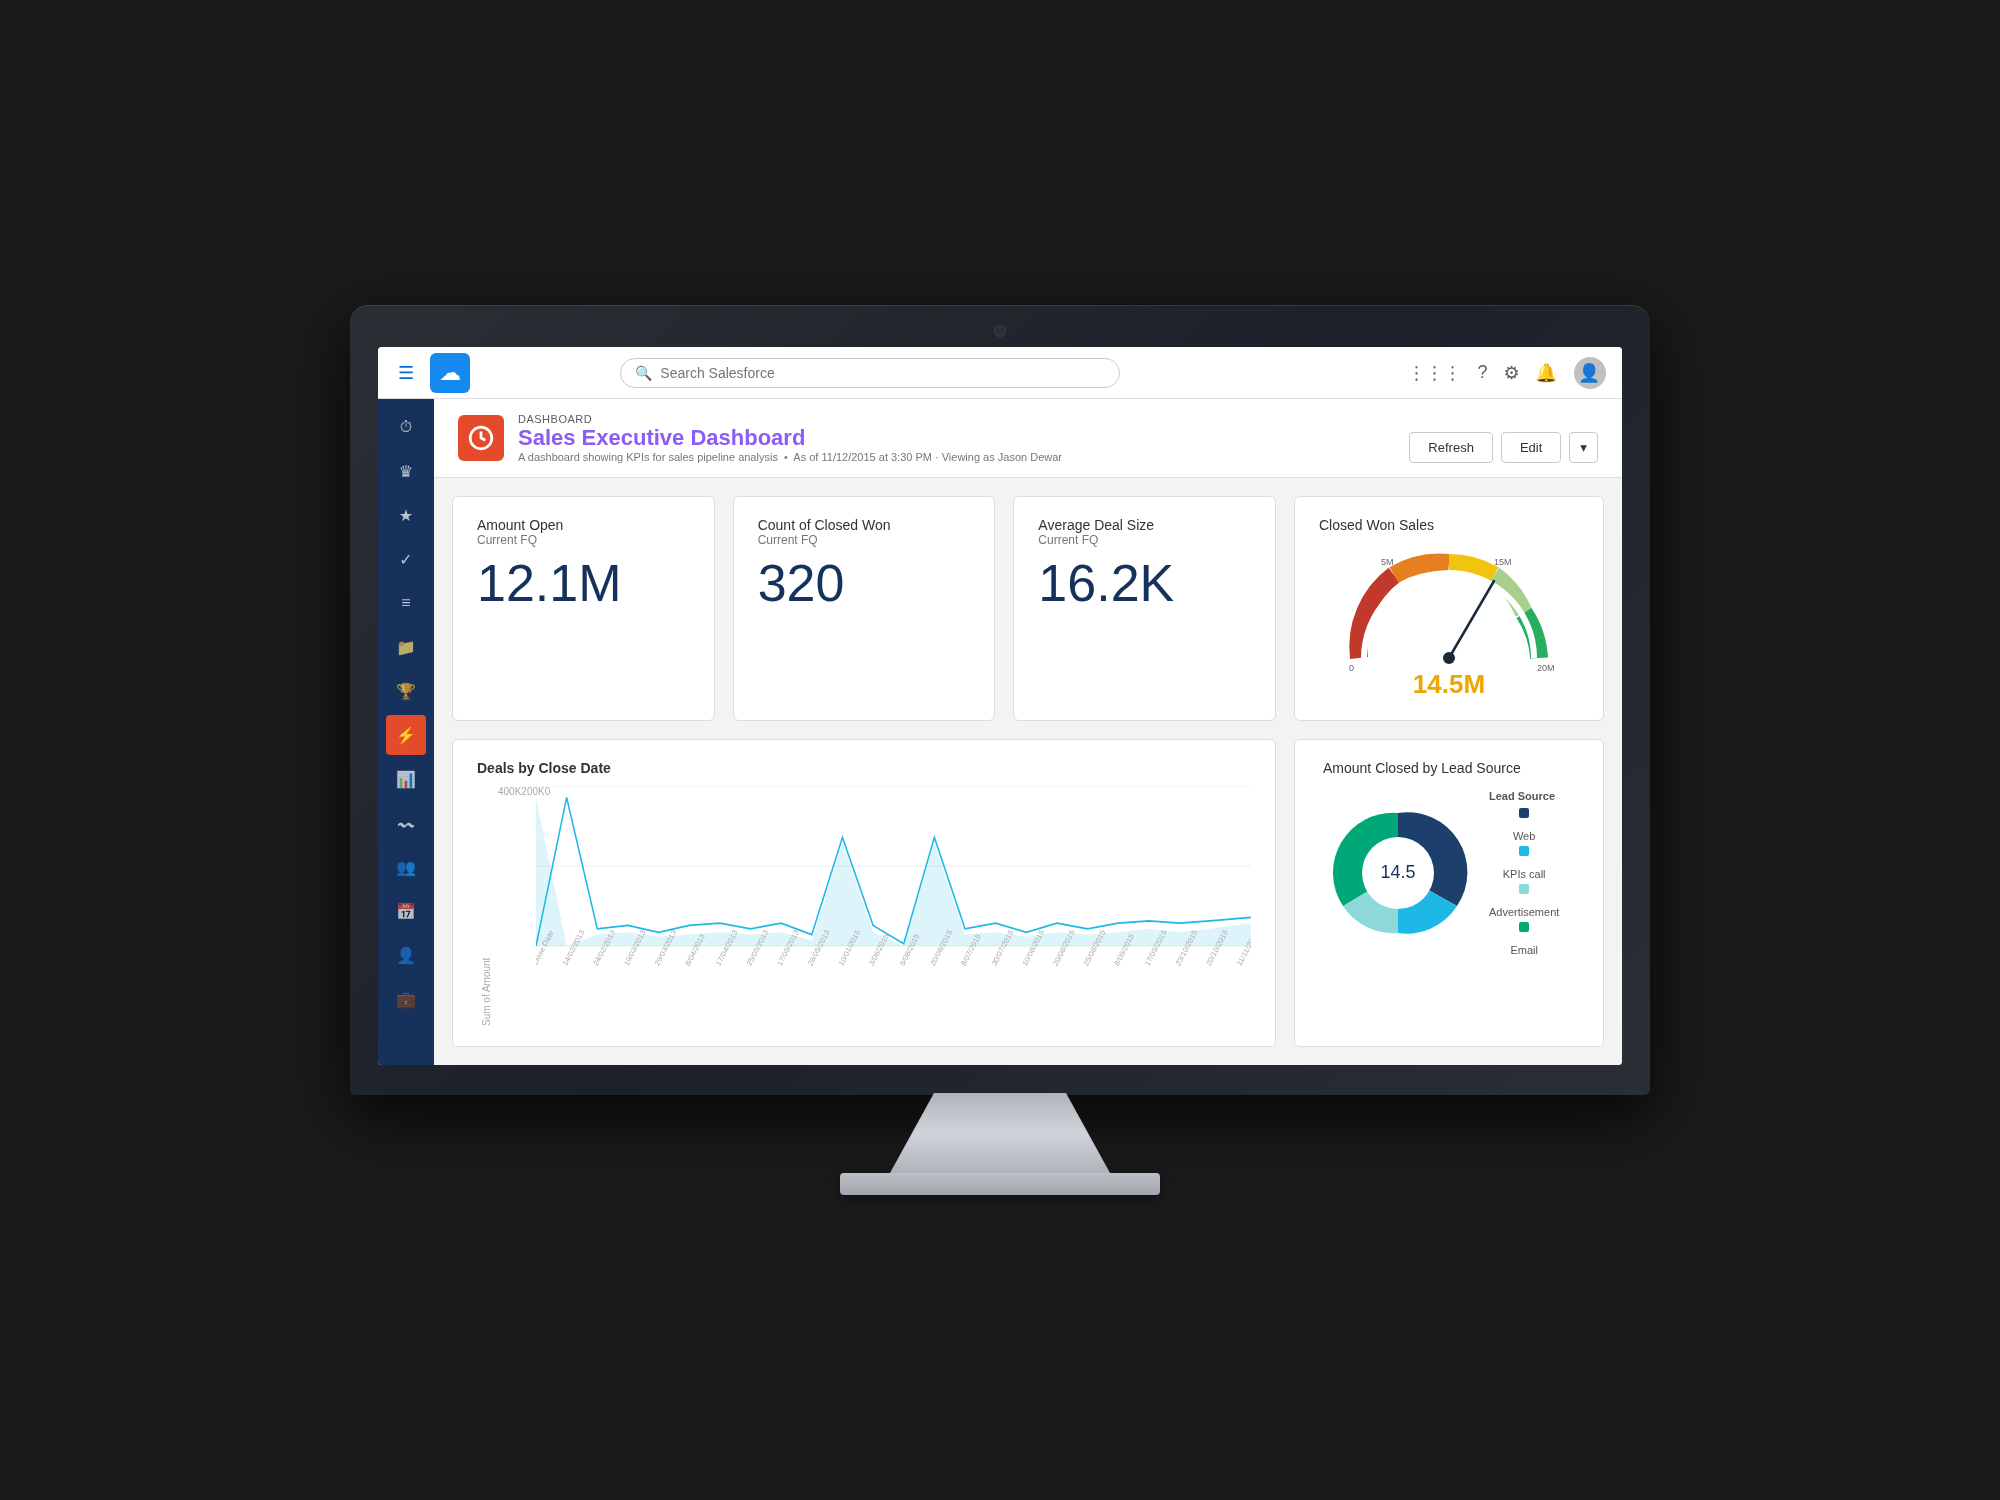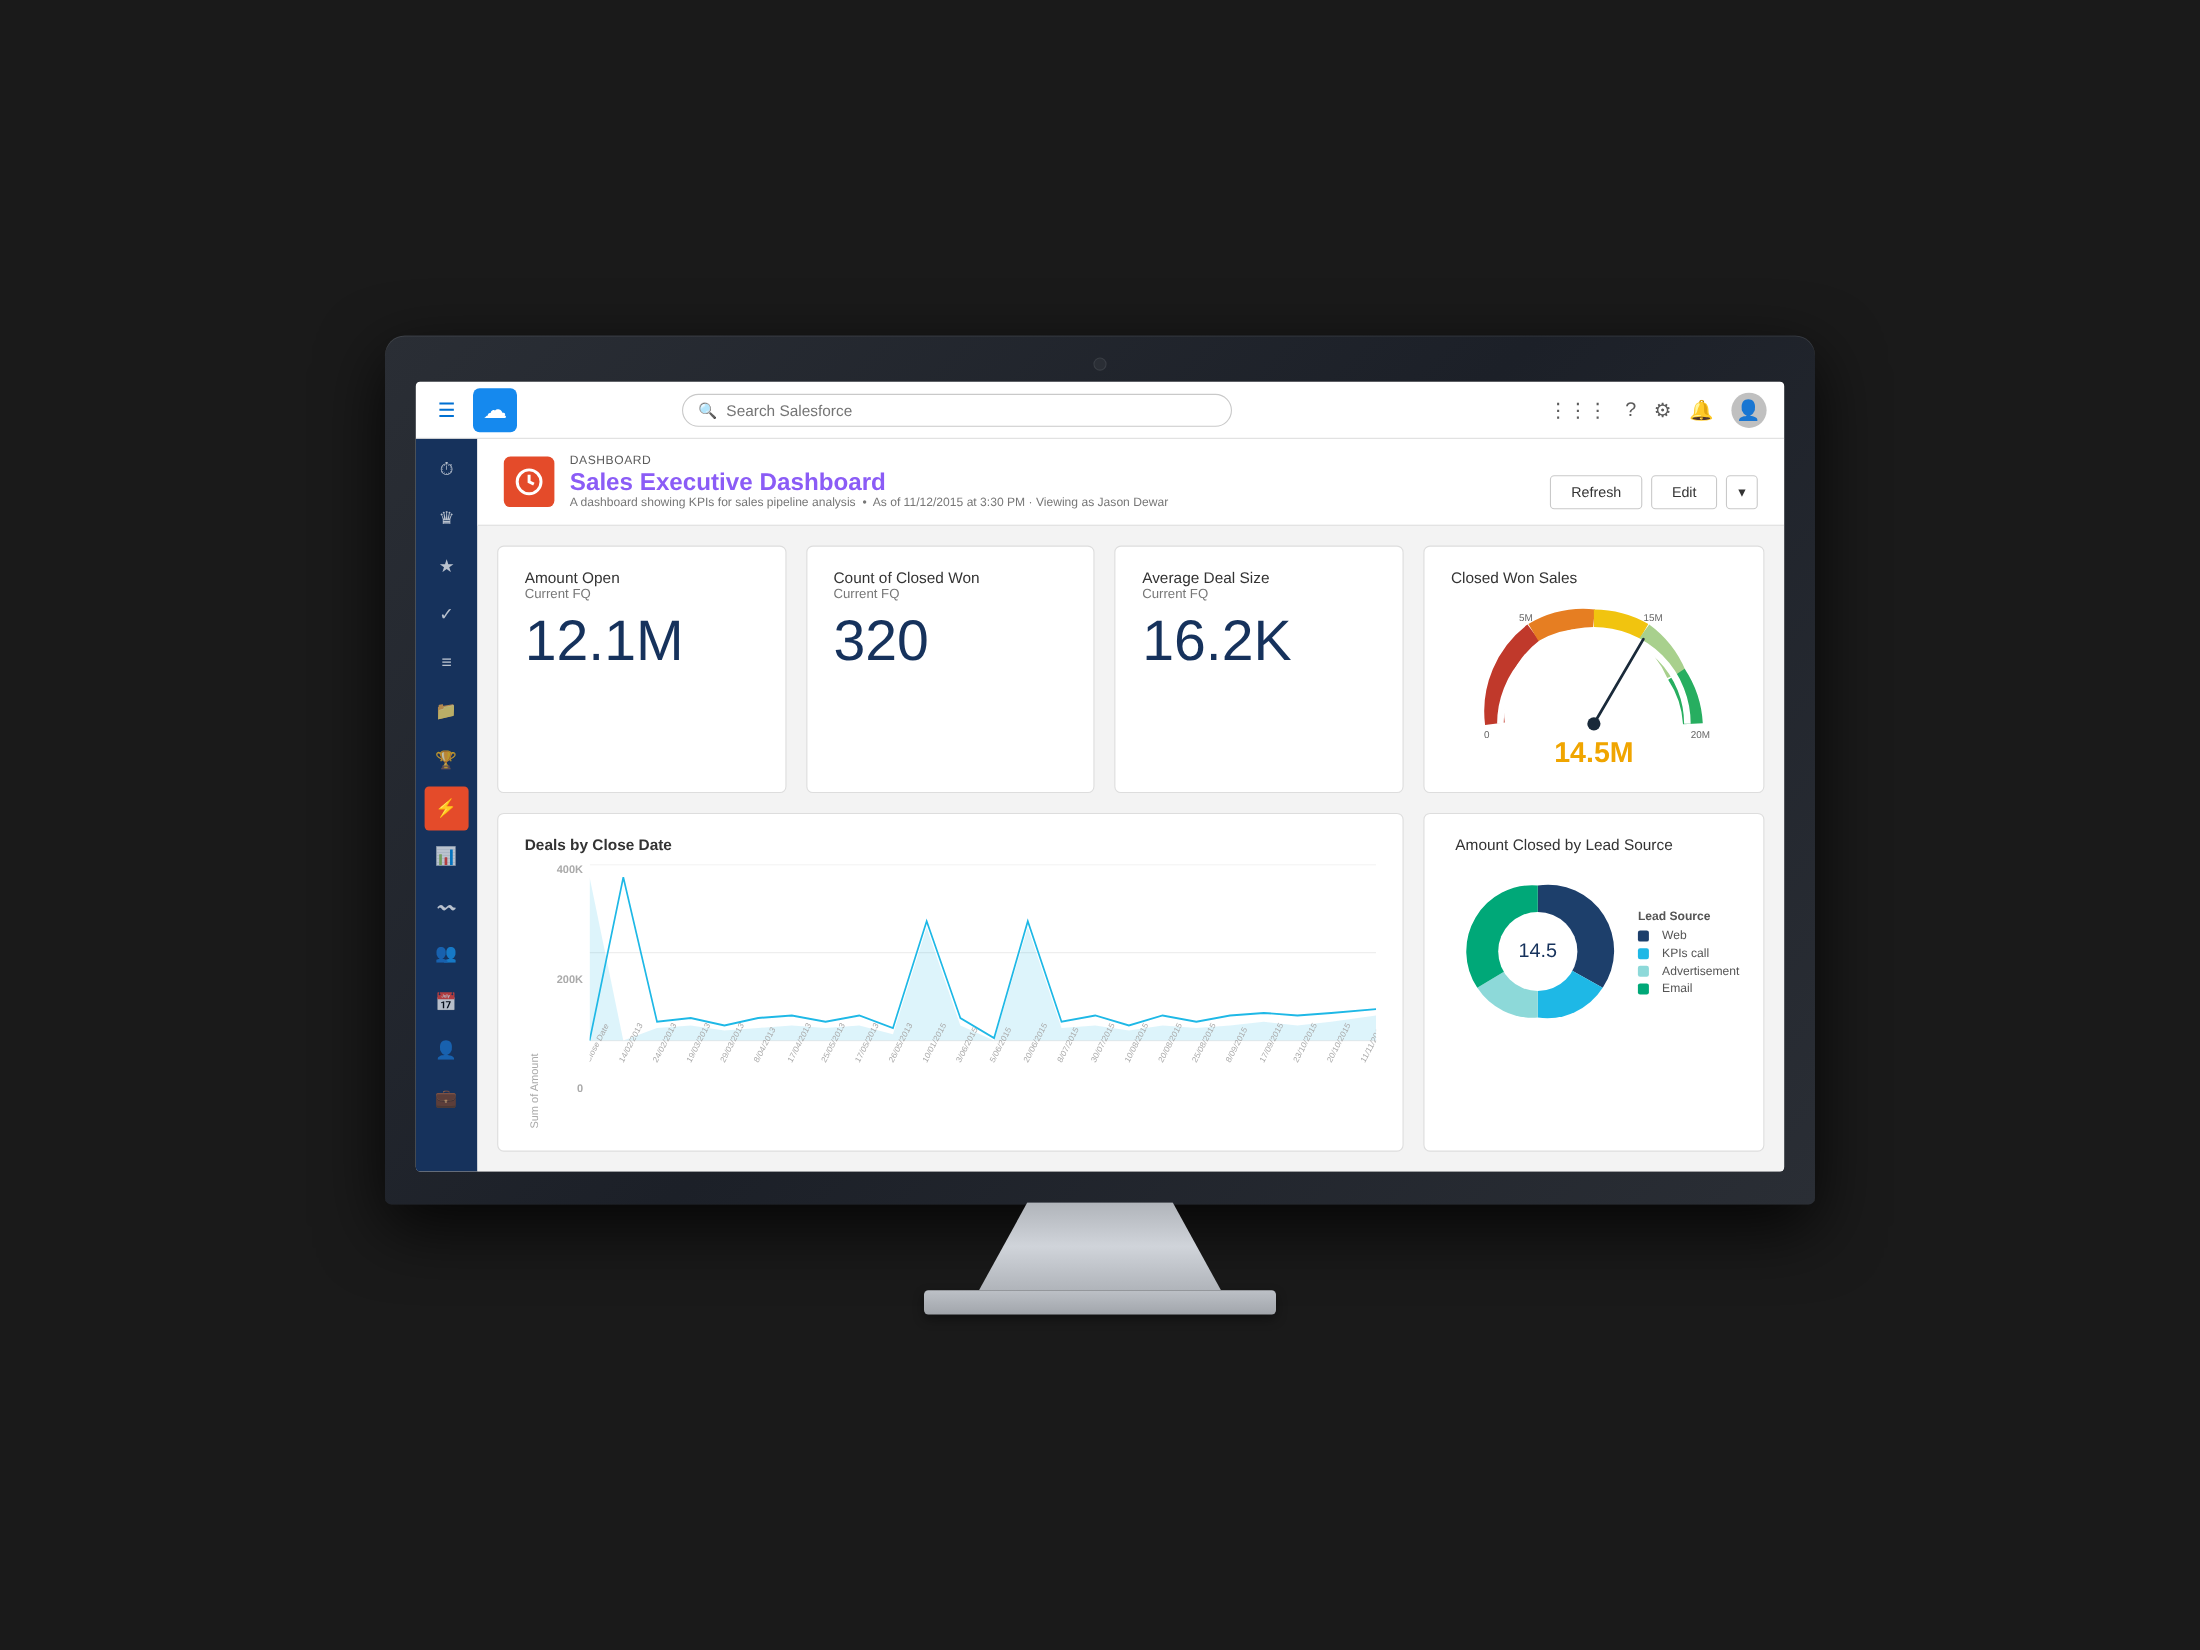--- a/index.html
+++ b/index.html
@@ -390,20 +390,21 @@
     .legend-title {
       font-weight: 600;
       margin-bottom: 6px;
     }
 
     .legend-item {
       display: flex;
       align-items: center;
       gap: 12px;
       margin-bottom: 4px;
+      flex-direction: column;
     }
 
     .legend-dot {
       width: 10px;
       height: 10px;
       border-radius: 2px;
     }
   </style>
 </head>
 <body>
@@ -557,21 +558,21 @@
               </div>
 
               <div class="bottom-row">
 
                 <div class="chart-card">
                   <div class="chart-title">Deals by Close Date</div>
                   <div style="position:relative; height: 240px; display:flex;">
 
                     <div style="writing-mode: vertical-rl; transform: rotate(180deg); font-size:10px; color:#aaa; display:flex; align-items:center; padding-right:4px;">Sum of Amount</div>
 
-                    <div style="display:flex; flex-direction:column; justify-content:space-between; padding: 0 6px; text-align:right; font-size:10px; color:#aaa; width:44px; padding-bottom:30px;font-weight:bold;">
+                    <div style="display:flex; flex-direction:row; justify-content:space-between; padding: 0 6px; text-align:right; font-size:10px; color:#aaa; width:44px; padding-bottom:30px;">
                       <span>400K</span>
                       <span>200K</span>
                       <span>0</span>
                     </div>
 
                     <div style="flex:1; position:relative;">
                       <svg width="100%" height="100%" viewBox="0 0 700 210" preserveAspectRatio="none">
 
                         <line x1="0" y1="0" x2="700" y2="0" stroke="#eee" stroke-width="1"></line>
                         <line x1="0" y1="70" x2="700" y2="70" stroke="#eee" stroke-width="1"></line>

